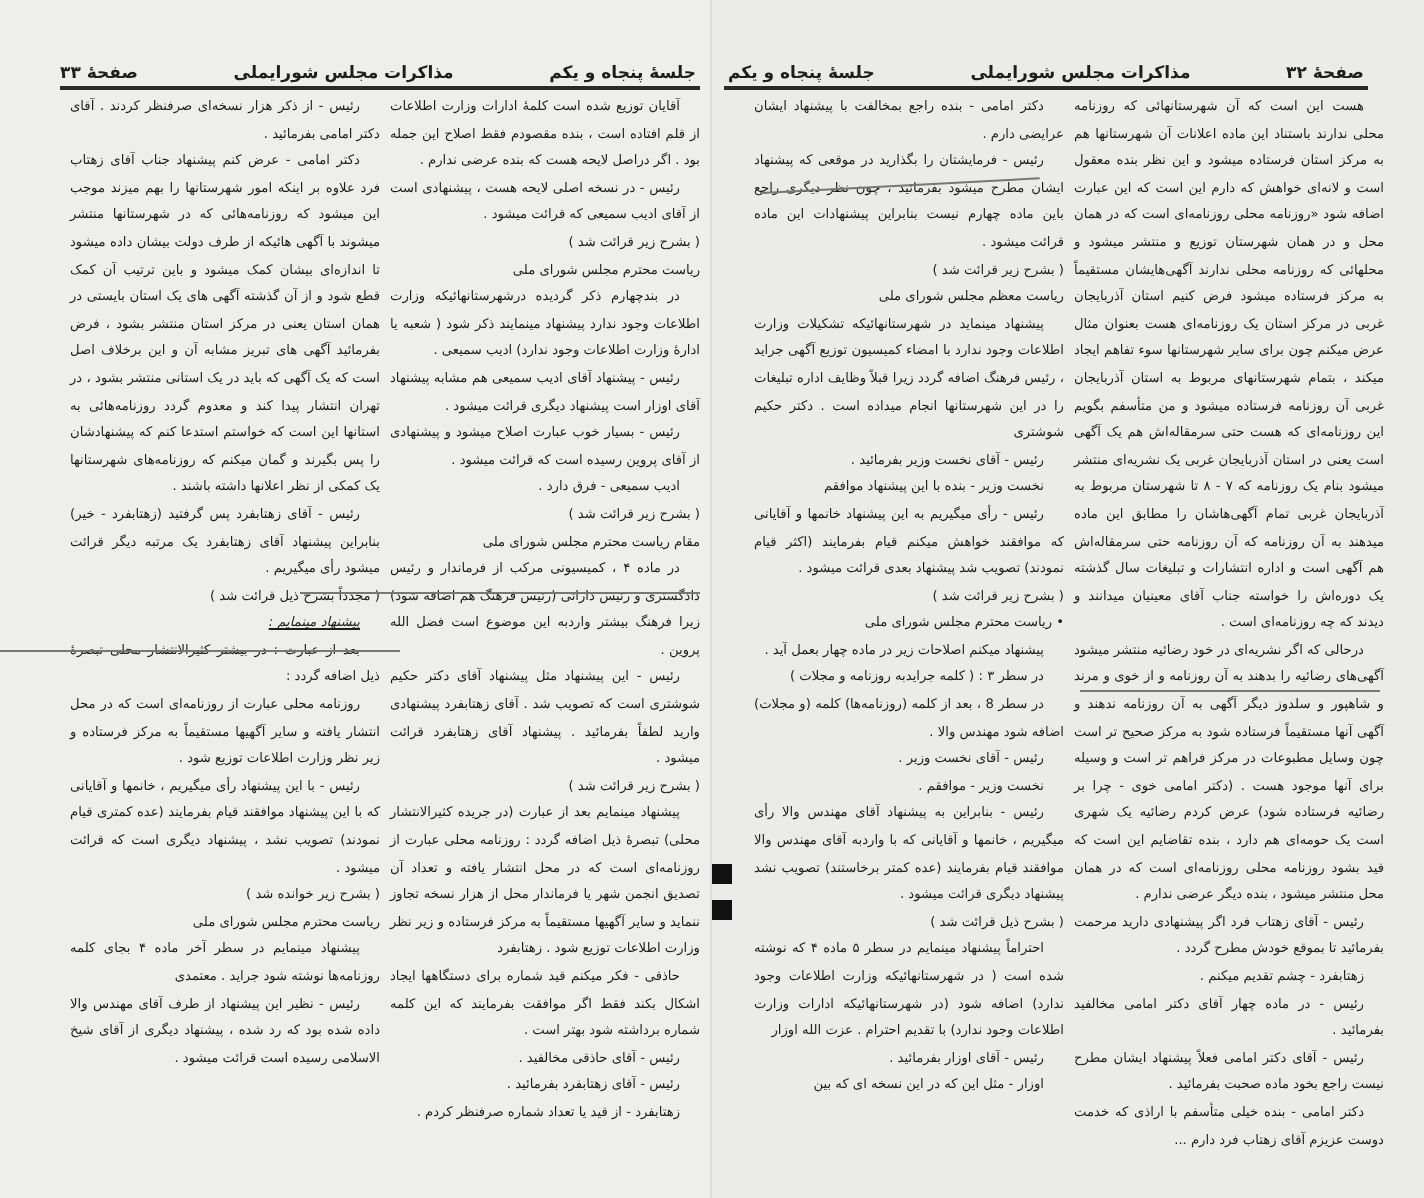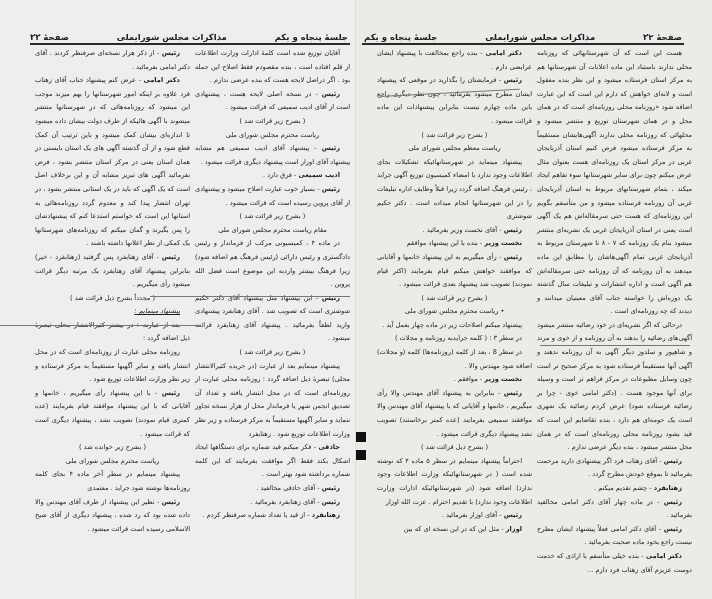--- a/index.html
+++ b/index.html
@@ -29,22 +29,22 @@
   .col {
     position: absolute; top: 47px; width: 155px;
     direction: rtl; text-align: justify;
     font-size: 6.6px; line-height: 13.6px;
   }
   .page-left .col-a { right: 6px; }
   .page-left .col-b { right: 166px; }
   .page-right .col-a { right: 20px; }
   .page-right .col-b { right: 180px; }
   .para { margin: 0; text-indent: 10px; }
-  .speaker { font-weight: bold; }
-  .center { text-align: center; text-indent: 0; }
+  .speaker { font-weight: normal; }
+  .center { text-align: right; text-indent: 0; }
   .scribble {
     position: absolute; border-top: 1px solid #777; transform-origin: left top;
   }
   .blot { position: absolute; background: #111; }
   .gutter { position: absolute; left: 355px; top: 0; width: 2px; height: 599px; background: #dcdcd8; }
 </style>
 </head>
 <body>
 
 <div class="spread">
@@ -55,23 +55,24 @@
       <span>مذاکرات مجلس شورایملی</span>
       <span>صفحهٔ ۳۳</span>
     </div>
     <div class="header-rule"></div>
 
     <div class="col col-a">
         <p class="para"><span>آقایان توزیع شده است کلمهٔ ادارات وزارت اطلاعات از قلم افتاده است ، بنده مقصودم فقط اصلاح این جمله بود . اگر دراصل لایحه هست که بنده عرضی ندارم .</span></p>
         <p class="para"><span class="speaker">رئیس</span> <span>- در نسخه اصلی لایحه هست ، پیشنهادی است از آقای ادیب سمیعی که قرائت میشود .</span></p>
         <p class="para center">( بشرح زیر قرائت شد )</p>
         <p class="para center">ریاست محترم مجلس شورای ملی</p>
+        <p class="para"><span>در بندچهارم ذکر گردیده درشهرستانهائیکه وزارت اطلاعات وجود ندارد پیشنهاد مینمایند ذکر شود ( شعبه یا ادارهٔ وزارت اطلاعات وجود ندارد) ادیب سمیعی .</span></p>
         <p class="para"><span class="speaker">رئیس</span> <span>- پیشنهاد آقای ادیب سمیعی هم مشابه پیشنهاد آقای اوزار است پیشنهاد دیگری قرائت میشود .</span></p>
+        <p class="para"><span class="speaker">رئیس</span> <span>- بسیار خوب عبارت اصلاح میشود و پیشنهادی از آقای پروین رسیده است که قرائت میشود .</span></p>
         <p class="para"><span class="speaker">ادیب سمیعی</span> <span>- فرق دارد .</span></p>
-        <p class="para"><span class="speaker">رئیس</span> <span>- بسیار خوب عبارت اصلاح میشود و پیشنهادی از آقای پروین رسیده است که قرائت میشود .</span></p>
         <p class="para center">( بشرح زیر قرائت شد )</p>
         <p class="para center">مقام ریاست محترم مجلس شورای ملی</p>
         <p class="para"><span>در ماده ۴ ، کمیسیونی مرکب از فرماندار و رئیس دادگستری و رئیس دارائی (رئیس فرهنگ هم اضافه شود) زیرا فرهنگ بیشتر واردبه این موضوع است فضل الله پروین .</span></p>
         <p class="para"><span class="speaker">رئیس</span> <span>- این پیشنهاد مثل پیشنهاد آقای دکتر حکیم شوشتری است که تصویب شد . آقای زهتابفرد پیشنهادی وارید لطفاً بفرمائید . پیشنهاد آقای زهتابفرد قرائت میشود .</span></p>
         <p class="para center">( بشرح زیر قرائت شد )</p>
         <p class="para"><span>پیشنهاد مینمایم بعد از عبارت (در جریده کثیرالانتشار محلی) تبصرهٔ ذیل اضافه گردد : روزنامه محلی عبارت از روزنامه‌ای است که در محل انتشار یافته و تعداد آن تصدیق انجمن شهر یا فرماندار محل از هزار نسخه تجاوز ننماید و سایر آگهیها مستقیماً به مرکز فرستاده و زیر نظر وزارت اطلاعات توزیع شود . زهتابفرد</span></p>
         <p class="para"><span class="speaker">حاذقی</span> <span>- فکر میکنم قید شماره برای دستگاهها ایجاد اشکال بکند فقط اگر موافقت بفرمایند که این کلمه شماره برداشته شود بهتر است .</span></p>
         <p class="para"><span class="speaker">رئیس</span> <span>- آقای حاذقی مخالفید .</span></p>
         <p class="para"><span class="speaker">رئیس</span> <span>- آقای زهتابفرد بفرمائید .</span></p>
         <p class="para"><span class="speaker">زهتابفرد</span> <span>- از قید یا تعداد شماره صرفنظر کردم .</span></p>
@@ -109,31 +110,32 @@
         <p class="para"><span class="speaker">زهتابفرد</span> <span>- چشم تقدیم میکنم .</span></p>
         <p class="para"><span class="speaker">رئیس</span> <span>- در ماده چهار آقای دکتر امامی مخالفید بفرمائید .</span></p>
         <p class="para"><span class="speaker">رئیس</span> <span>- آقای دکتر امامی فعلاً پیشنهاد ایشان مطرح نیست راجع بخود ماده صحبت بفرمائید .</span></p>
         <p class="para"><span class="speaker">دکتر امامی</span> <span>- بنده خیلی متأسفم با اراذی که خدمت دوست عزیزم آقای زهتاب فرد دارم ...</span></p>
       </div>
     <div class="col col-b">
         <p class="para"><span class="speaker">دکتر امامی</span> <span>- بنده راجع بمخالفت با پیشنهاد ایشان عرایضی دارم .</span></p>
         <p class="para"><span class="speaker">رئیس</span> <span>- فرمایشتان را بگذارید در موقعی که پیشنهاد ایشان مطرح میشود بفرمائید ، چون نظر دیگری راجع باین ماده چهارم نیست بنابراین پیشنهادات این ماده قرائت میشود .</span></p>
         <p class="para center">( بشرح زیر قرائت شد )</p>
         <p class="para center">ریاست معظم مجلس شورای ملی</p>
-        <p class="para"><span>پیشنهاد مینماید در شهرستانهائیکه تشکیلات بجای اطلاعات وجود ندارد با امضاء کمیسیون توزیع آگهی جراید ، رئیس فرهنگ اضافه گردد زیرا قبلاً وظایف اداره تبلیغات را در این شهرستانها انجام میداده است . دکتر حکیم شوشتری</span></p>
+        <p class="para"><span>پیشنهاد مینماید در شهرستانهائیکه تشکیلات وزارت اطلاعات وجود ندارد با امضاء کمیسیون توزیع آگهی جراید ، رئیس فرهنگ اضافه گردد زیرا قبلاً وظایف اداره تبلیغات را در این شهرستانها انجام میداده است . دکتر حکیم شوشتری</span></p>
         <p class="para"><span class="speaker">رئیس</span> <span>- آقای نخست وزیر بفرمائید .</span></p>
         <p class="para"><span class="speaker">نخست وزیر</span> <span>- بنده با این پیشنهاد موافقم</span></p>
         <p class="para"><span class="speaker">رئیس</span> <span>- رأی میگیریم به این پیشنهاد خانمها و آقایانی که موافقند خواهش میکنم قیام بفرمایند (اکثر قیام نمودند) تصویب شد پیشنهاد بعدی قرائت میشود .</span></p>
         <p class="para center">( بشرح زیر قرائت شد )</p>
         <p class="para center">• ریاست محترم مجلس شورای ملی</p>
         <p class="para"><span>پیشنهاد میکنم اصلاحات زیر در ماده چهار بعمل آید .</span></p>
         <p class="para"><span>در سطر ۳ : ( کلمه جرایدبه روزنامه و مجلات )</span></p>
         <p class="para"><span>در سطر 8 ، بعد از کلمه (روزنامه‌ها) کلمه (و مجلات) اضافه شود مهندس والا .</span></p>
+        <p class="para"><span class="speaker">رئیس</span> <span>- آقای نخست وزیر .</span></p>
         <p class="para"><span class="speaker">نخست وزیر</span> <span>- موافقم .</span></p>
-        <p class="para"><span class="speaker">رئیس</span> <span>- بنابراین به پیشنهاد آقای مهندس والا رأی میگیریم ، خانمها و آقایانی که با پیشنهاد آقای مهندس والا موافقند سمیعی بفرمایند (عده کمتر برخاستند) تصویب نشد پیشنهاد دیگری قرائت میشود .</span></p>
+        <p class="para"><span class="speaker">رئیس</span> <span>- بنابراین به پیشنهاد آقای مهندس والا رأی میگیریم ، خانمها و آقایانی که با واردبه آقای مهندس والا موافقند قیام بفرمایند (عده کمتر برخاستند) تصویب نشد پیشنهاد دیگری قرائت میشود .</span></p>
         <p class="para center">( بشرح ذیل قرائت شد )</p>
         <p class="para"><span>احتراماً پیشنهاد مینمایم در سطر ۵ ماده ۴ که نوشته شده است ( در شهرستانهائیکه وزارت اطلاعات وجود ندارد) اضافه شود (در شهرستانهائیکه ادارات وزارت اطلاعات وجود ندارد) با تقدیم احترام . عزت الله اوزار</span></p>
         <p class="para"><span class="speaker">رئیس</span> <span>- آقای اوزار بفرمائید .</span></p>
         <p class="para"><span class="speaker">اوزار</span> <span>- مثل این که در این نسخه ای که بین</span></p>
       </div>
 
     <div class="blot" style="left:0;top:432px;width:10px;height:10px;"></div>
     <div class="blot" style="left:0;top:450px;width:10px;height:10px;"></div>
   </div>
 

